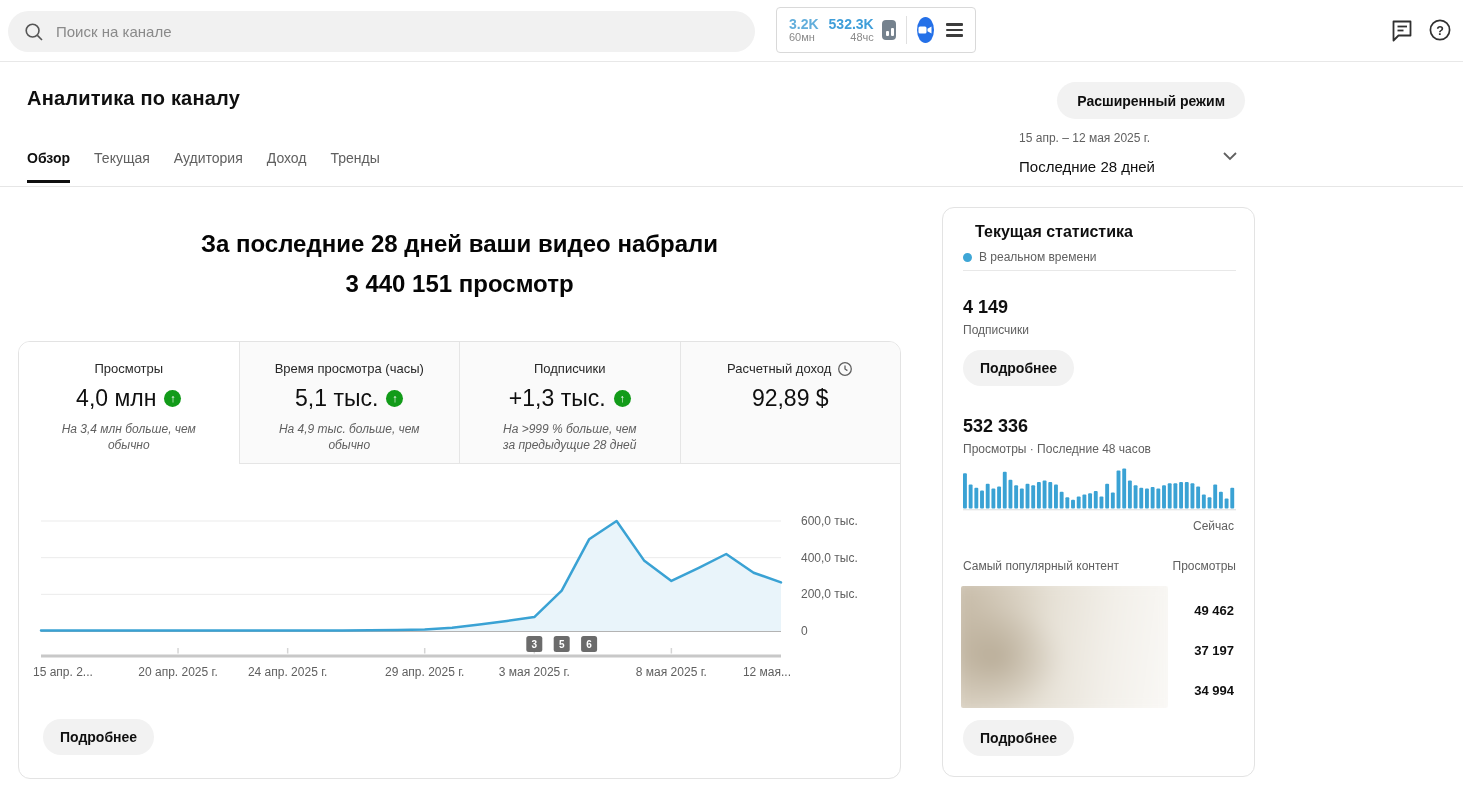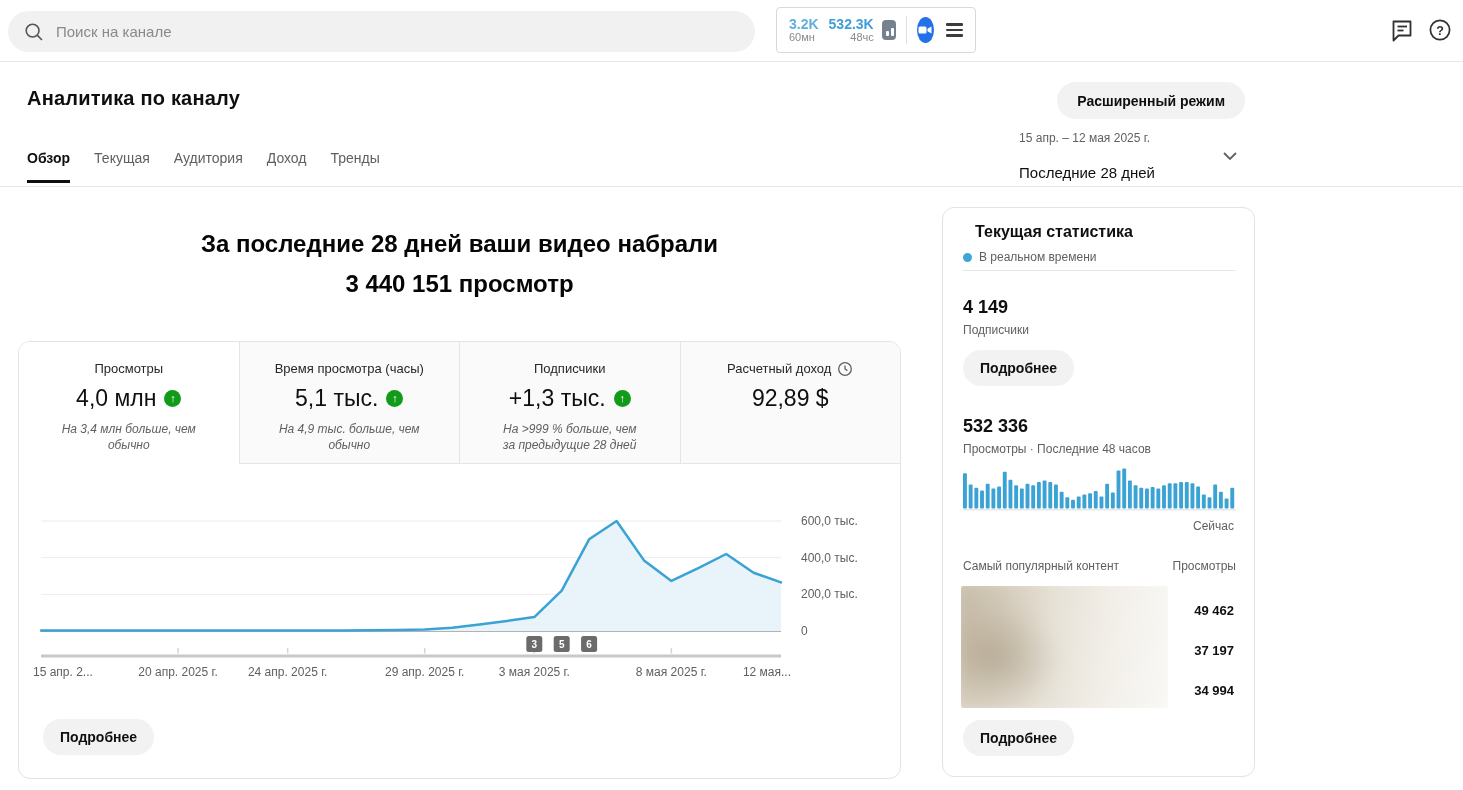--- a/index.html
+++ b/index.html
@@ -26,21 +26,21 @@
   .hamburger { margin-left:12px; display:flex; flex-direction:column; gap:3px; }
   .hamburger i { display:block; width:17px; height:2.4px; background:#3c3c3c; border-radius:1px; }
   .tb-icon { position:absolute; top:18px; cursor:pointer; }
 
   
   .page-title { position:absolute; left:27px; top:87px; font-size:20px; font-weight:700; letter-spacing:.2px; }
   .adv-btn { position:absolute; right:218px; top:82px; height:37px; padding:0 20px; border:none; cursor:pointer;
     background:#f2f2f2; border-radius:19px; font-size:14px; font-weight:700; color:#0f0f0f; font-family:inherit; }
   .date-block { position:absolute; right:308px; top:131px; cursor:pointer; }
   .date-range { font-size:12px; color:#606060; }
-  .date-preset { font-size:15px; color:#0f0f0f; margin-top:19px; }
+  .date-preset { font-size:15px; color:#0f0f0f; margin-top:13px; }
   .date-chevron { position:absolute; right:223px; top:146px; cursor:pointer; }
   .tabs { position:absolute; left:27px; top:150px; display:flex; gap:24px; }
   .tab { font-size:14px; color:#606060; padding-bottom:14px; cursor:pointer; border-bottom:3px solid transparent; }
   .tab.active { color:#0f0f0f; font-weight:700; border-bottom-color:#0f0f0f; }
   .tabs-rule { position:absolute; left:0; top:186px; width:100%; height:1px; background:#e6e6e6; }
 
   
   .headline { position:absolute; left:18px; top:224px; width:883px; text-align:center;
     font-size:24px; font-weight:700; line-height:40px; color:#050505; }
 

